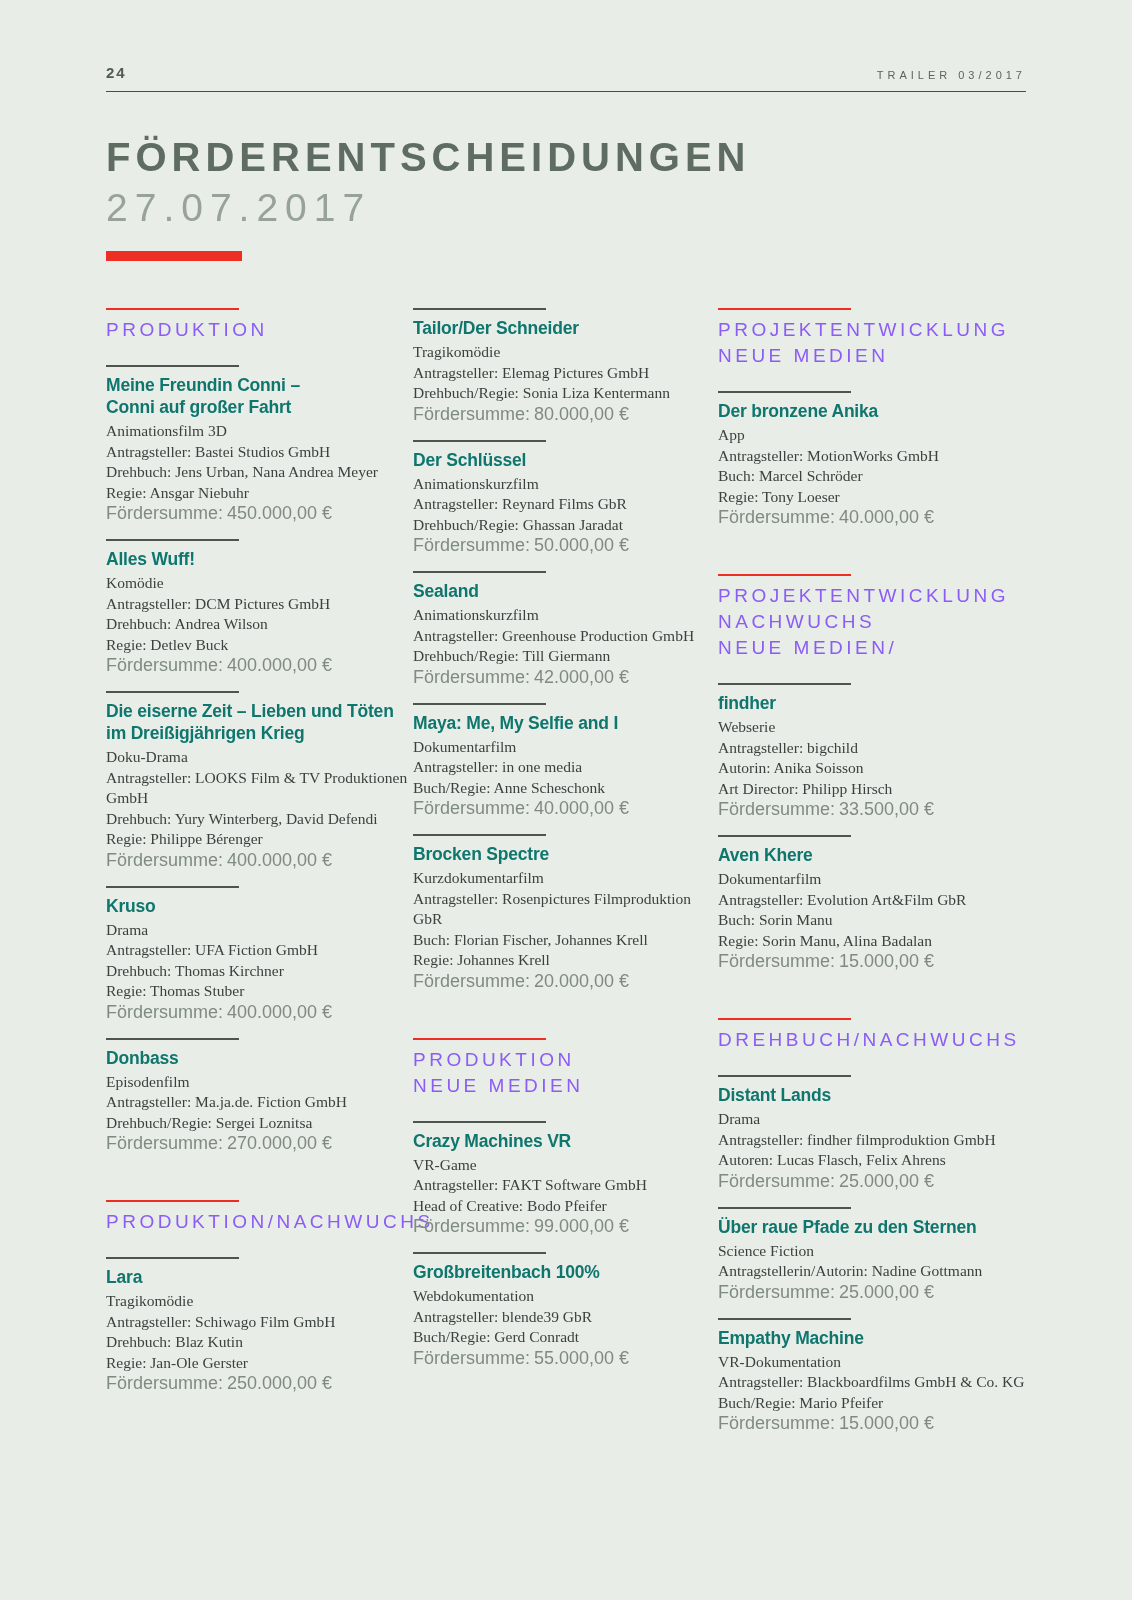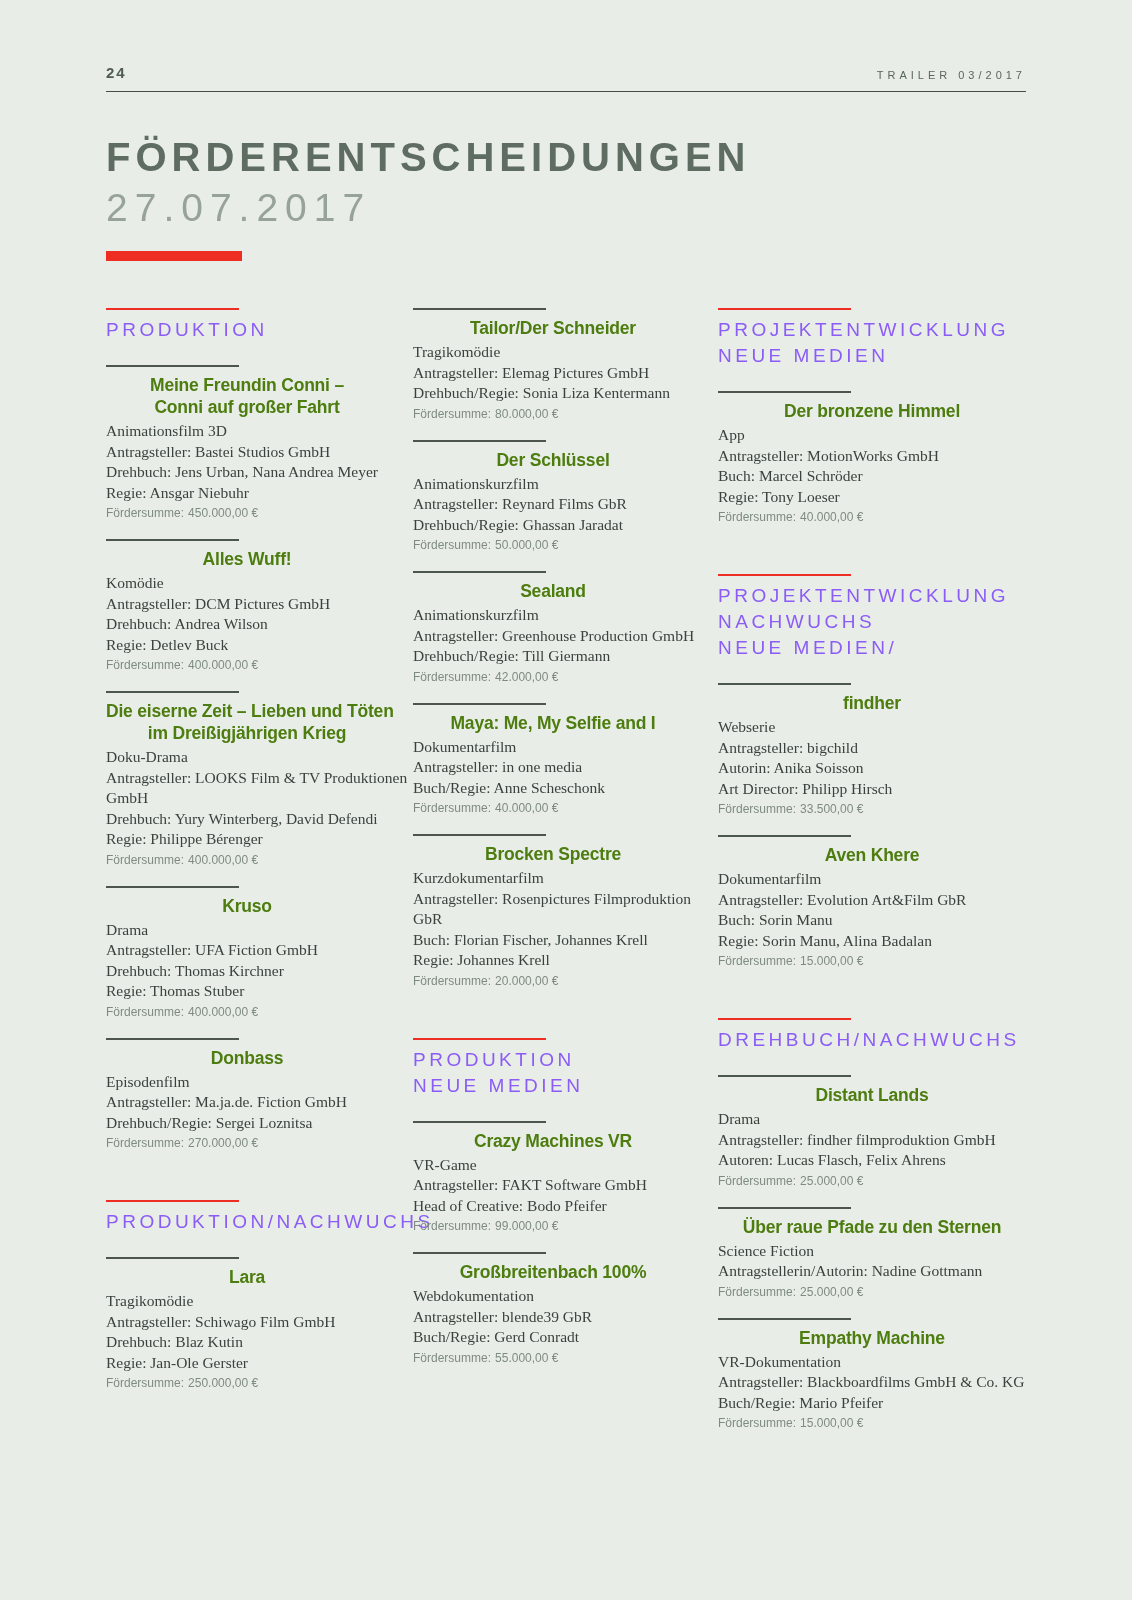--- a/index.html
+++ b/index.html
@@ -32,23 +32,23 @@
   .col-3 { width:308px; }
 
   .rule { width:133px; border-top:2px solid #4c564e; }
   .rule.red { border-top-color:#ee2d23; }
 
   .section-block { margin-bottom:22px; }
   .section-block.spaced { margin-top:46px; }
   .section-title { margin:7px 0 0 0; font-size:19px; font-weight:400; letter-spacing:3.5px; color:#8b5cf6; line-height:26px; }
 
   .entry { margin-bottom:15px; }
-  .entry-title { margin:7px 0 3px 0; font-size:17.5px; font-weight:700; letter-spacing:-0.2px; color:#4d7c0f; line-height:22px; white-space:nowrap;text-align:center; }
+  .entry-title { margin:7px 0 3px 0; font-size:17.5px; font-weight:700; letter-spacing:-0.2px; color:#0f766e; line-height:22px; white-space:nowrap; }
   .entry-line { margin:0; font-family:"Liberation Serif", serif; font-size:15.5px; color:#39423c; line-height:20.5px; white-space:nowrap; }
-  .funding { margin:0; font-family:"Liberation Sans", sans-serif; font-size:12px; color:#7f8b81; line-height:21px; white-space:nowrap; }
+  .funding { margin:0; font-family:"Liberation Sans", sans-serif; font-size:18px; color:#7f8b81; line-height:21px; white-space:nowrap; }
   .funding .amt { padding-left:4px; }
 </style>
 </head>
 <body>
 
 <div class="page">
 
   <header class="masthead">
     <span class="page-number">24</span>
     <span class="issue">TRAILER 03/2017</span>
@@ -248,21 +248,21 @@
         <div class="rule red"></div>
         <h2 class="section-title">
           <div>PROJEKTENTWICKLUNG</div>
           <div>NEUE MEDIEN</div>
         </h2>
       </div>
 
       <article class="entry">
         <div class="rule"></div>
         <h3 class="entry-title">
-          <div>Der bronzene Himmel</div>
+          <div>Der bronzene Anika</div>
         </h3>
         <p class="entry-line">App</p>
         <p class="entry-line">Antragsteller: MotionWorks GmbH</p>
         <p class="entry-line">Buch: Marcel Schröder</p>
         <p class="entry-line">Regie: Tony Loeser</p>
         <p class="funding"><span>Fördersumme:</span><span class="amt">40.000,00 €</span></p>
       </article>
 
       <div class="section-block spaced">
         <div class="rule red"></div>

